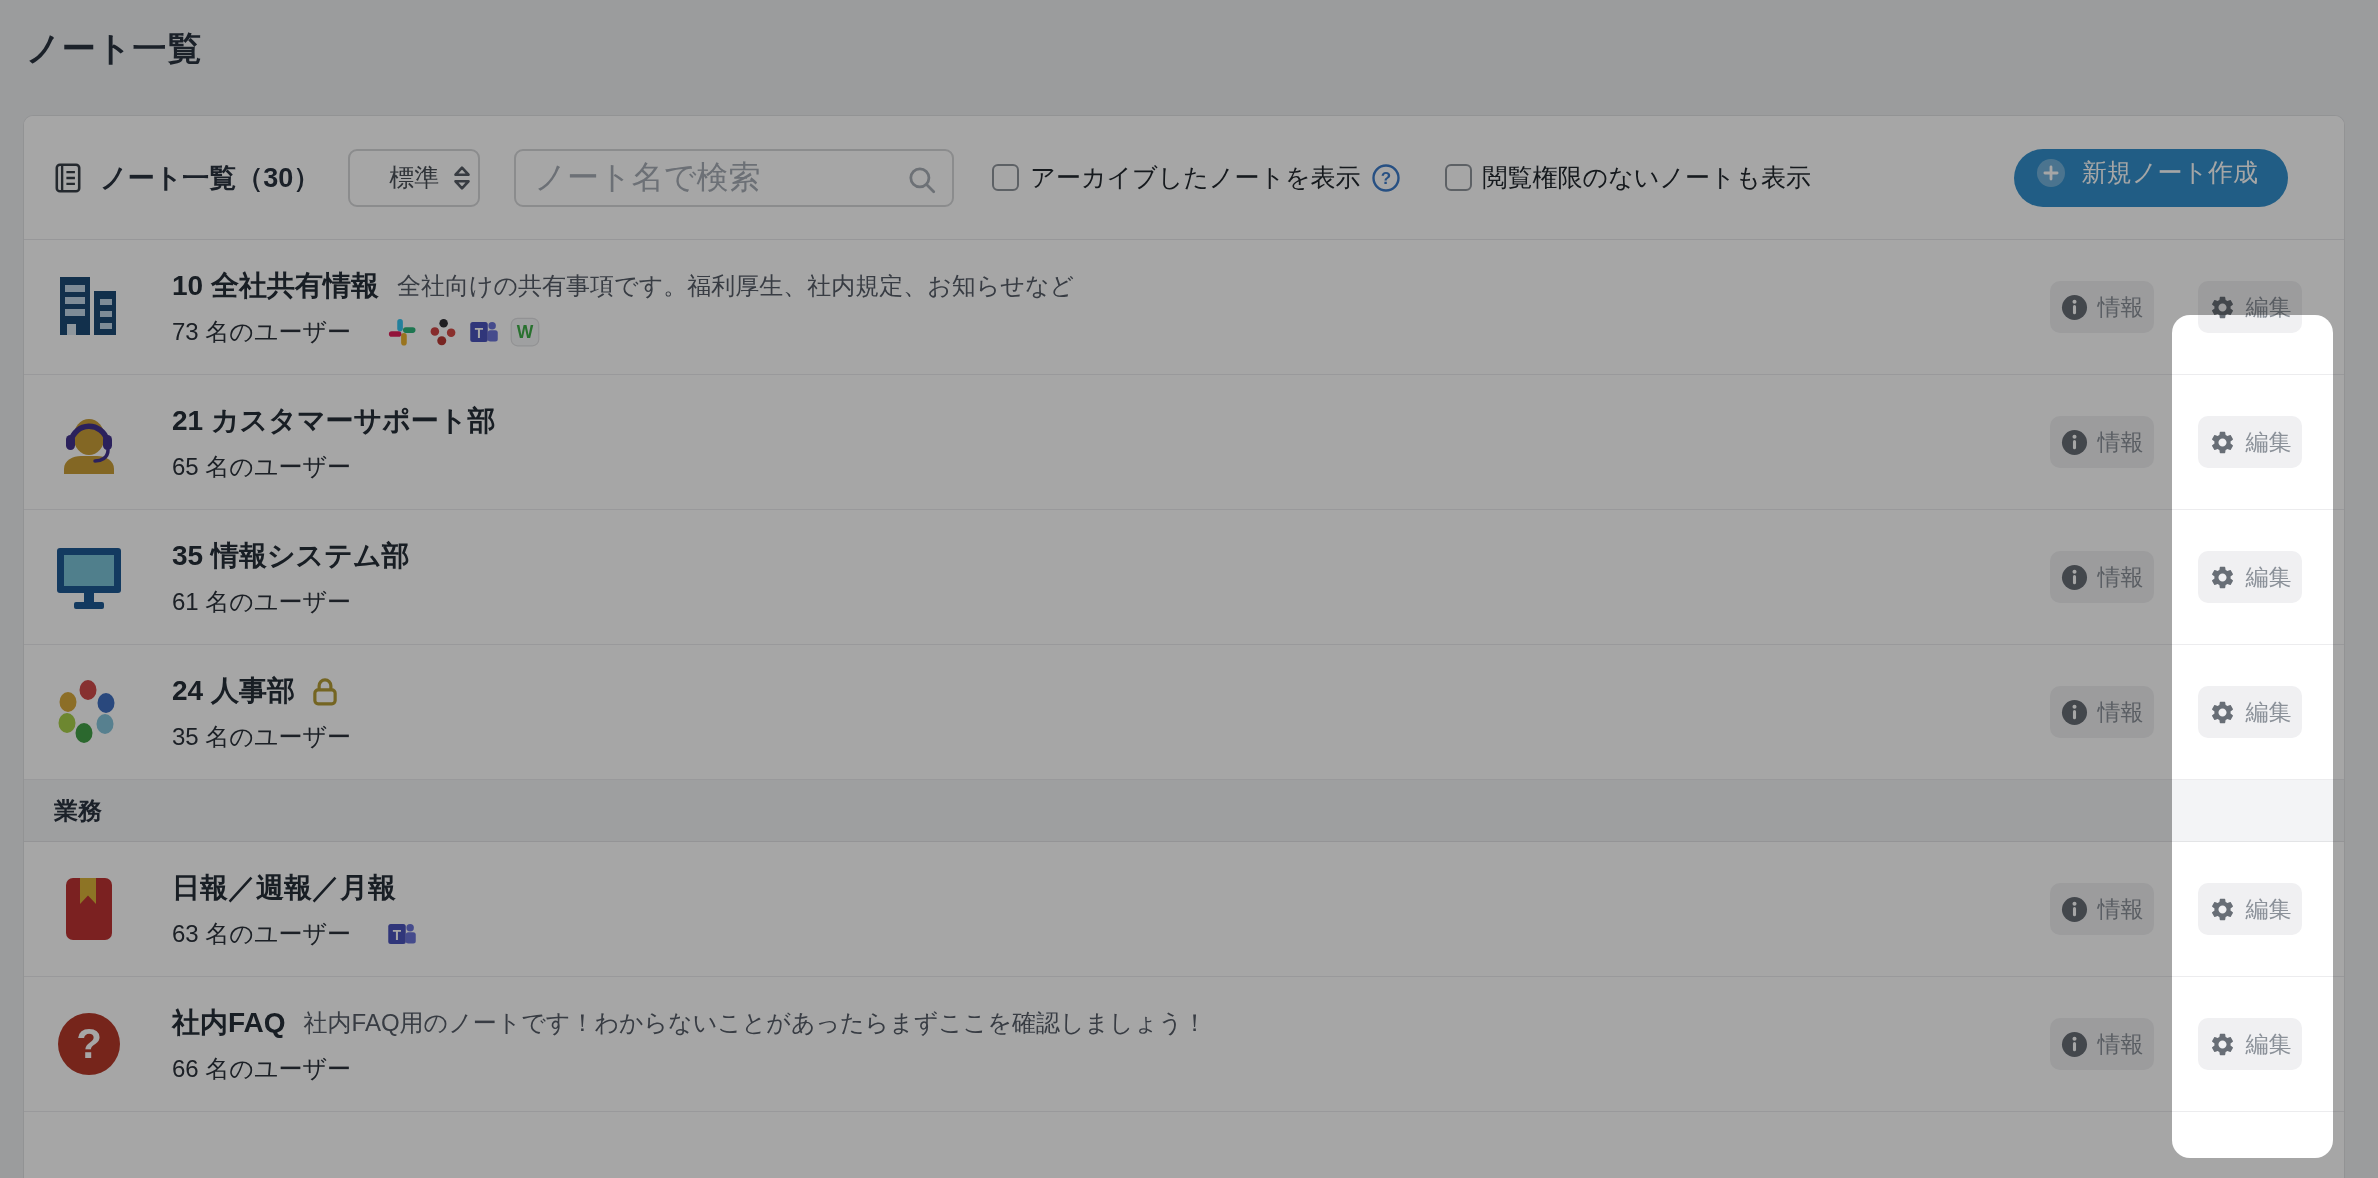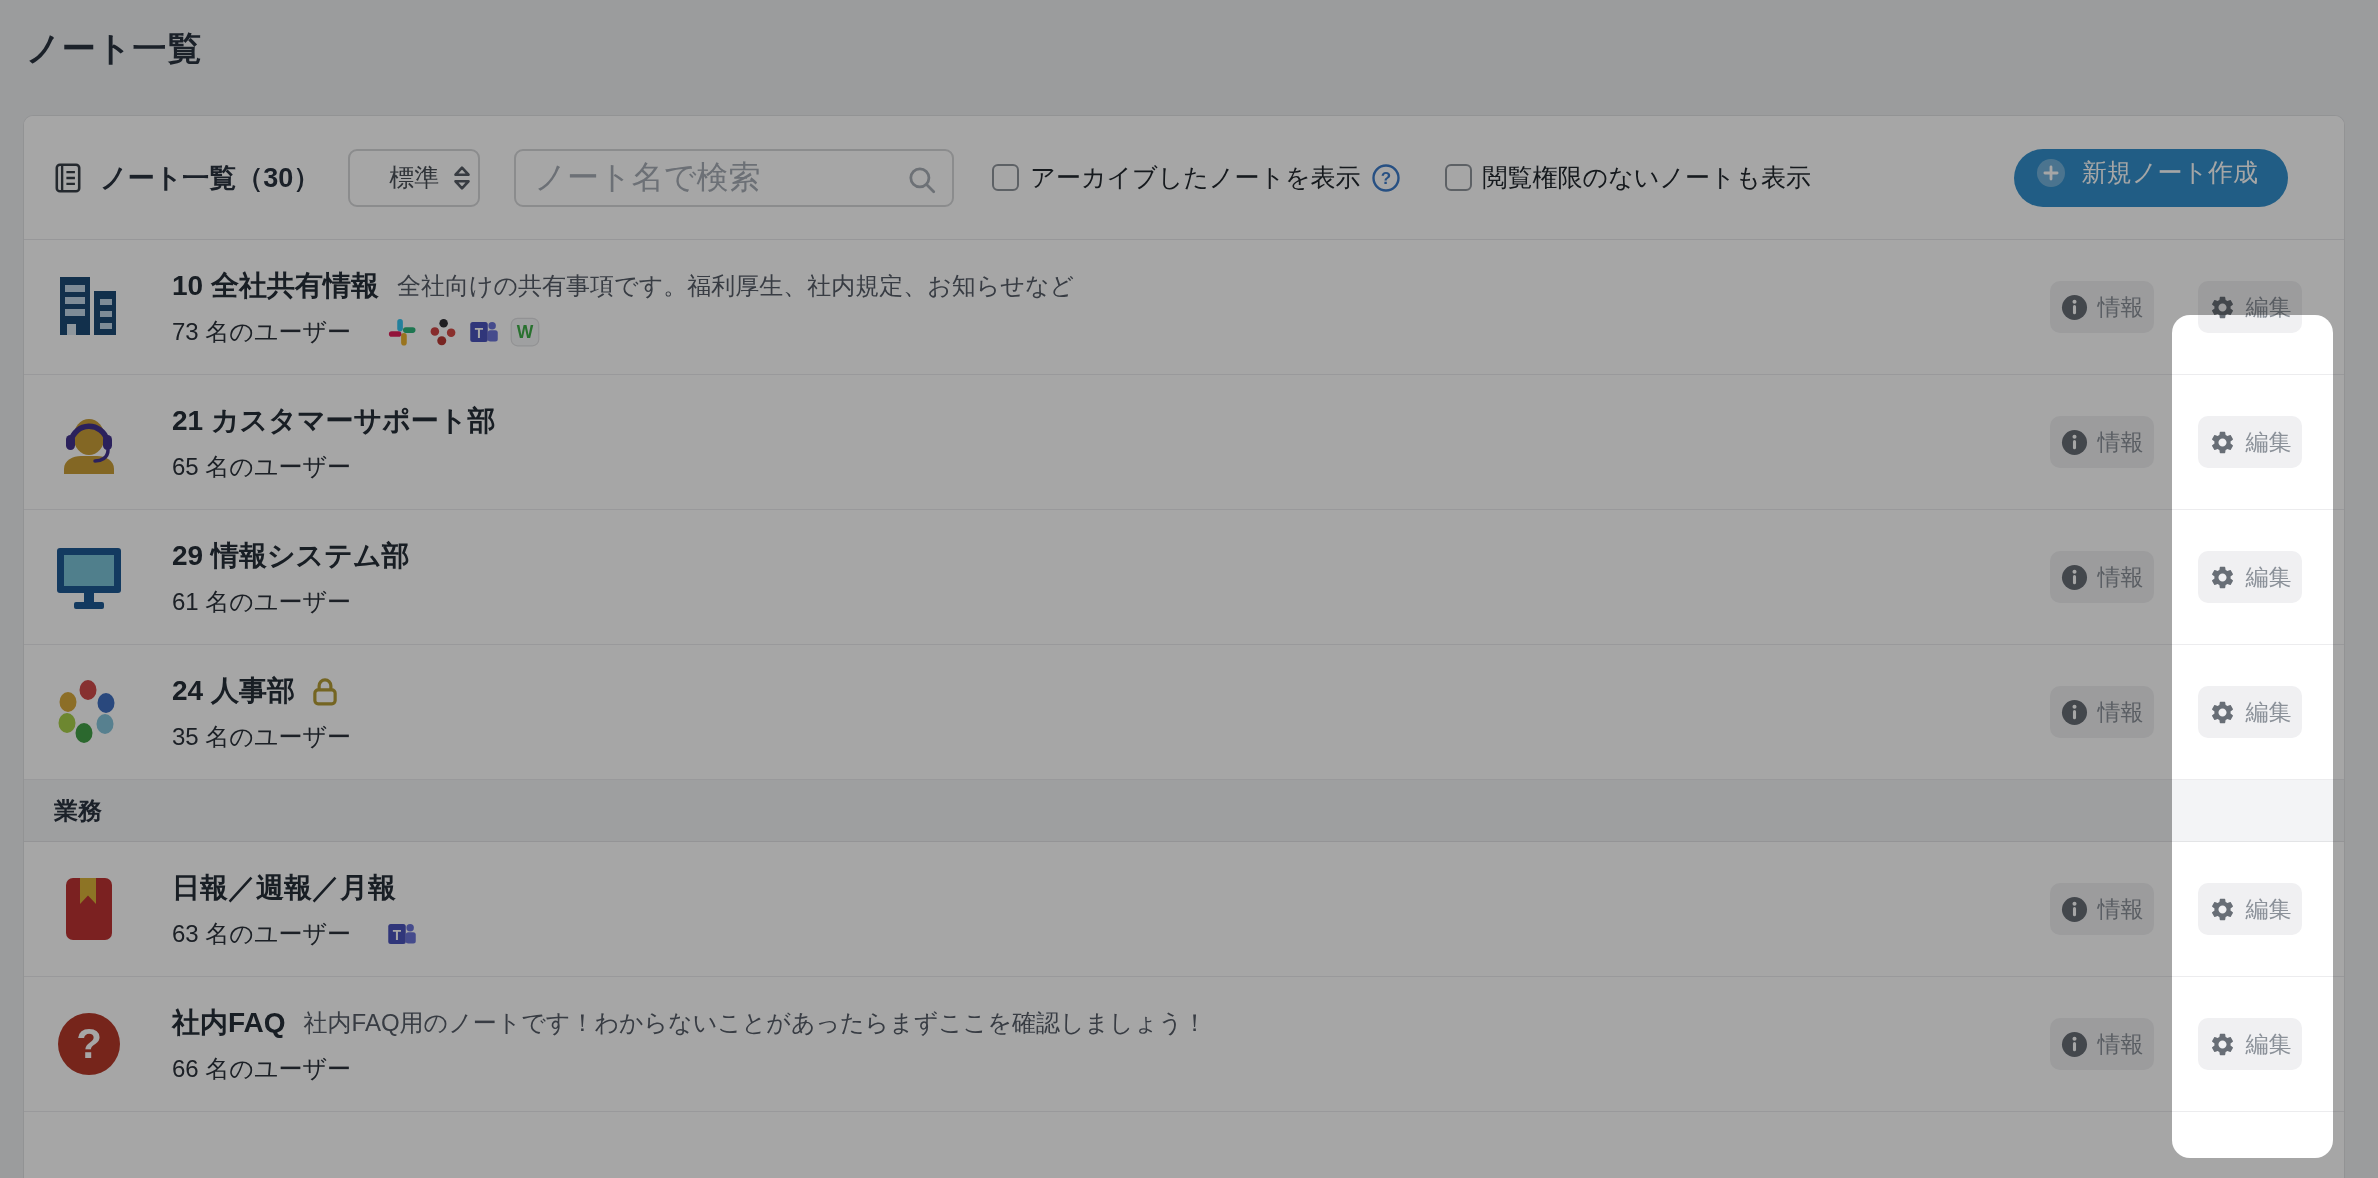--- a/index.html
+++ b/index.html
@@ -272,21 +272,21 @@
     <span class="row-icon">
       <svg width="70" height="64" viewBox="0 0 70 64">
           <rect x="3" y="3" width="64" height="45" rx="3" fill="#1e5a94"></rect>
           <rect x="10" y="10" width="50" height="31" fill="#7cc4d8"></rect>
           <rect x="30" y="48" width="10" height="9" fill="#1e5a94"></rect>
           <rect x="20" y="57" width="30" height="7" rx="2" fill="#1e5a94"></rect>
         </svg>
     </span>
     <div class="row-main">
       <div class="title-line">
-        <span class="row-title">29 情報システム部</span>
+        <span class="row-title">35 情報システム部</span>
       </div>
       <div class="meta-line">
         <span class="users">61 名のユーザー</span>
       </div>
     </div>
     <button class="pill-btn info">
       <span style="display:flex;">
           <svg width="27" height="27" viewBox="0 0 28 28">
             <circle cx="14" cy="14" r="13" fill="#686e76"></circle>
             <circle cx="14" cy="8" r="2.1" fill="#fff"></circle>

